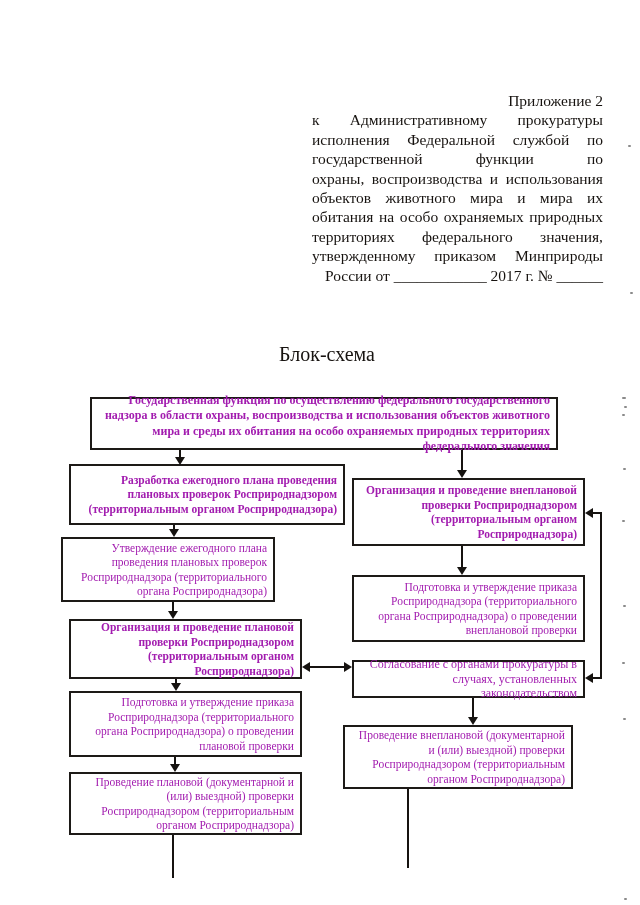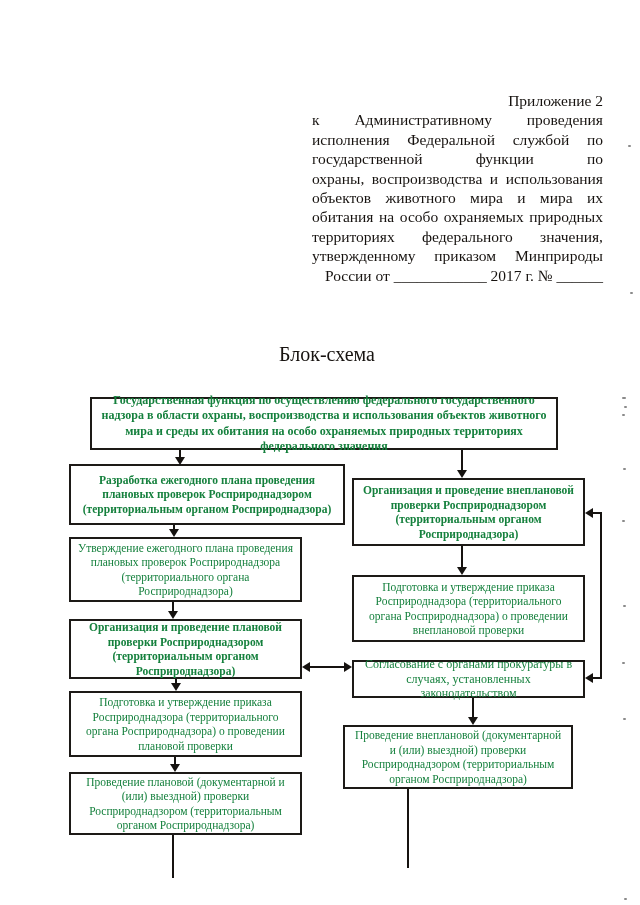--- a/index.html
+++ b/index.html
@@ -14,22 +14,22 @@
   .jline{text-align:justify;text-align-last:justify;white-space:nowrap;}
   .rline{text-align:right;}
   .lline{text-align:right;white-space:nowrap;}
   
   .diagram-title{left:14px;top:344px;width:626px;text-align:center;
     font-size:20px;line-height:21px;}
   
   .fbox{
     position:absolute;border:2px solid #1d1a17;background:#fff;
     display:flex;align-items:center;justify-content:center;
-    text-align:center;font-size:11.5px;line-height:14.5px;
-    padding:2px 6px;box-sizing:border-box;color:#15803d;
+    text-align:right;font-size:11.5px;line-height:14.5px;
+    padding:2px 6px;box-sizing:border-box;color:#a21caf;
   }
   .fbox.bold{font-weight:bold;}
   .topbox{font-weight:bold;font-size:12px;line-height:15.5px;}
   
   .vline{position:absolute;width:2px;background:#161310;}
   .hline{position:absolute;height:2px;background:#161310;}
   .arr-down{position:absolute;width:0;height:0;
     border-left:5px solid transparent;border-right:5px solid transparent;
     border-top:8px solid #161310;}
   .arr-left{position:absolute;width:0;height:0;
@@ -39,21 +39,21 @@
     border-top:5px solid transparent;border-bottom:5px solid transparent;
     border-left:8px solid #161310;}
   
   .speck{position:absolute;background:#8a8a8a;width:3px;height:2px;border-radius:1px;}
 </style>
 </head>
 <body>
 
 <div class="abs appendix">
   <div class="rline">Приложение 2</div>
-  <div class="jline">к Административному проведения</div>
+  <div class="jline">к Административному прокуратуры</div>
   <div class="jline">исполнения Федеральной службой по</div>
   <div class="jline">государственной функции по</div>
   <div class="jline">охраны, воспроизводства и использования</div>
   <div class="jline">объектов животного мира и мира их</div>
   <div class="jline">обитания на особо охраняемых природных</div>
   <div class="jline">территориях федерального значения,</div>
   <div class="jline">утвержденному приказом Минприроды</div>
   <div class="lline">России от ____________ 2017 г. № ______</div>
 </div>
 
@@ -61,21 +61,21 @@
   <div>Блок-схема</div>
 </div>
 
 <div class="fbox topbox" style="left:90px;top:397px;width:468px;height:53px;">
   <span>Государственная функция по осуществлению федерального государственного надзора в области охраны, воспроизводства и использования объектов животного мира и среды их обитания на особо охраняемых природных территориях федерального значения</span>
 </div>
 
 <div class="fbox bold" style="left:69px;top:464px;width:276px;height:61px;">
   <span>Разработка ежегодного плана проведения плановых проверок Росприроднадзором (территориальным органом Росприроднадзора)</span>
 </div>
-<div class="fbox" style="left:69px;top:537px;width:233px;height:65px;">
+<div class="fbox" style="left:61px;top:537px;width:214px;height:65px;">
   <span>Утверждение ежегодного плана проведения плановых проверок Росприроднадзора (территориального органа Росприроднадзора)</span>
 </div>
 <div class="fbox bold" style="left:69px;top:619px;width:233px;height:60px;">
   <span>Организация и проведение плановой проверки Росприроднадзором (территориальным органом Росприроднадзора)</span>
 </div>
 <div class="fbox" style="left:69px;top:691px;width:233px;height:66px;">
   <span>Подготовка и утверждение приказа Росприроднадзора (территориального органа Росприроднадзора) о проведении плановой проверки</span>
 </div>
 <div class="fbox" style="left:69px;top:772px;width:233px;height:63px;">
   <span>Проведение плановой (документарной и (или) выездной) проверки Росприроднадзором (территориальным органом Росприроднадзора)</span>

